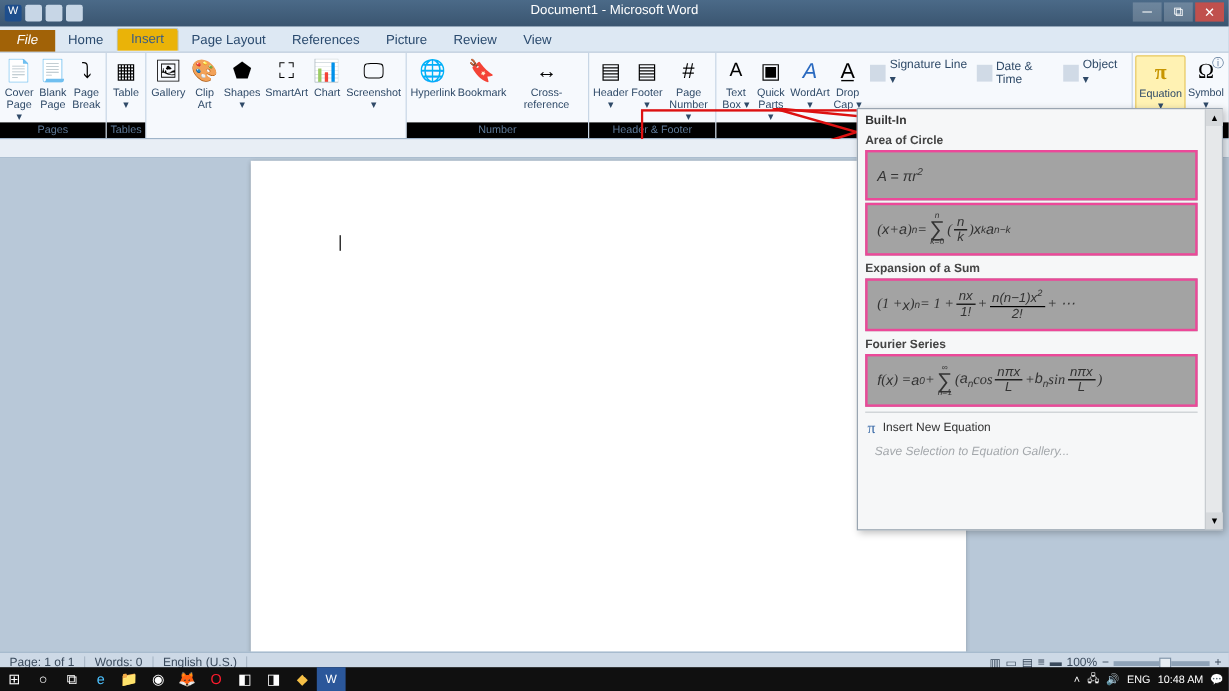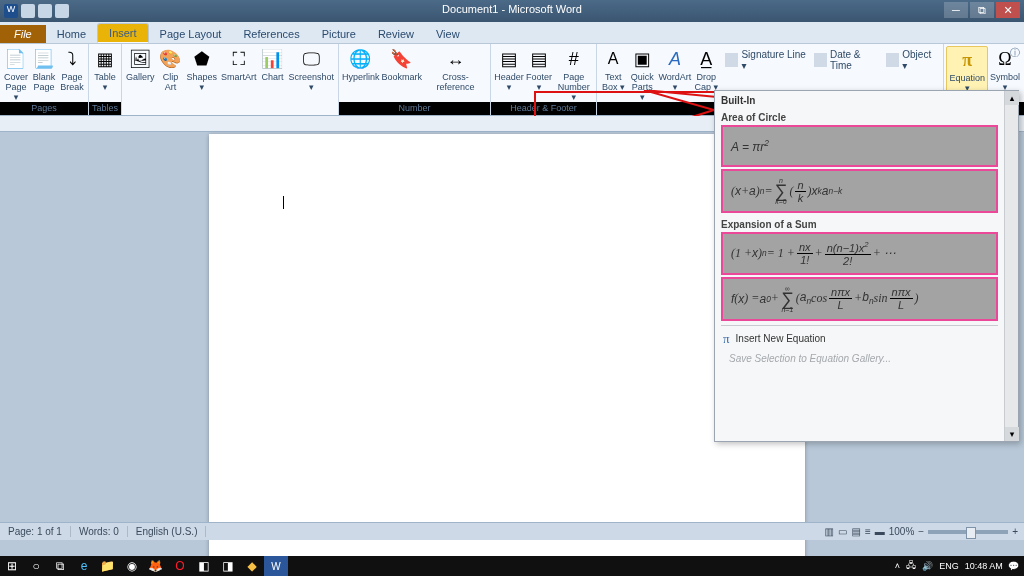--- a/index.html
+++ b/index.html
@@ -279,20 +279,21 @@
       <span class="frac">
           <div class="n"><i>nx</i></div>
           <div class="d">1!</div>
         </span> +
       <span class="frac">
           <div class="n"><i>n</i>(<i>n</i>−1)<i>x</i><sup>2</sup></div>
           <div class="d">2!</div>
         </span> + ⋯
     </div>
 
+    <div class="eqsec">Fourier Series</div>
     <div class="eqbox">
       <i>f</i>(<i>x</i>) = <i>a</i><sub>0</sub> +
       <span class="bigop">
           <div class="t">∞</div>
           <div class="m">∑</div>
           <div class="b"><i>n</i>=1</div>
         </span>
       (<i>a<sub>n</sub></i> cos <span class="frac">
           <div class="n"><i>nπx</i></div>
           <div class="d"><i>L</i></div>
@@ -313,21 +314,21 @@
         <span>Save Selection to Equation Gallery...</span>
       </div>
     </div>
   </div>
   <div class="scroll">
     <div class="sbtn up">▴</div>
     <div class="sbtn dn">▾</div>
   </div>
 </div>
 
-<div class="status" style="bottom:36px">
+<div class="status" style="bottom:15px">
   <div class="cell">Page: 1 of 1</div>
   <div class="cell">Words: 0</div>
   <div class="cell">English (U.S.)</div>
   <div class="right">
     <span>▥</span>
     <span>▭</span>
     <span>▤</span>
     <span>≡</span>
     <span>▬</span>
     <span>100%</span>

